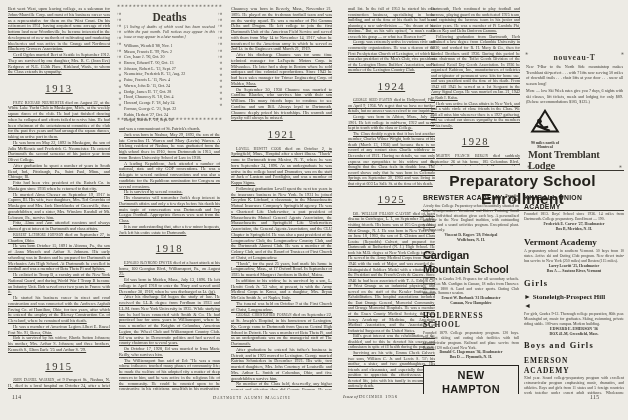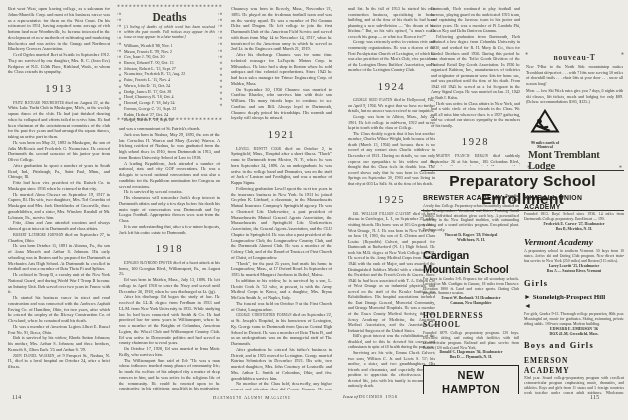--- a/index.html
+++ b/index.html
@@ -1,20 +1,20 @@
 <!DOCTYPE html>
 <html><head>
 <meta charset="utf-8">
 <style>
   html,body{margin:0;padding:0;}
   body{width:628px;height:420px;background:#d8d6d0;}
   .spread{position:relative;width:628px;height:420px;background:#edebe5;
           font-family:"Liberation Serif","DejaVu Serif",serif;color:#39362f;overflow:hidden;}
   
-  .col{position:absolute;overflow:hidden;text-align:justify;font-size:4.3px;line-height:1.34;}
+  .col{position:absolute;overflow:hidden;text-align:justify;font-size:4.3px;line-height:1.34;text-decoration:underline;}
   .blk{margin:0;}
   .blk.t-p{text-indent:5px;}
   .blk.t-pn{text-indent:0;}
   .blk.t-year{text-align:center;font-size:10.5px;letter-spacing:1.6px;margin:7px 0 3.5px;text-indent:0;}
   .lead{font-variant:small-caps;letter-spacing:.2px;}
   
   .deaths{position:absolute;left:117px;top:4px;width:105px;height:118px;overflow:hidden;}
   .star-row{font-size:3.6px;white-space:nowrap;overflow:hidden;text-align:center;line-height:1.4;color:#45423b;}
   .star-col{position:absolute;top:8px;bottom:8px;width:4px;overflow:hidden;font-size:3.6px;
             writing-mode:vertical-rl;letter-spacing:.6px;line-height:1;color:#45423b;}
@@ -47,21 +47,21 @@
               font-family:"Liberation Sans","DejaVu Sans",sans-serif;font-weight:700;font-size:15.5px;
               text-align:center;letter-spacing:.2px;padding:1px 0 2px;color:#23211c;}
   .dir-col{position:absolute;top:194px;overflow:hidden;font-size:3.85px;line-height:1.28;}
   .dir-col.dleft{left:423px;width:96px;height:200px;}
   .dir-col.dright{left:524px;width:100px;height:200px;}
   .dir-entry{margin-bottom:4.5px;}
   .dir-headrow{display:flex;align-items:flex-start;justify-content:space-between;}
   .dir-name{font-weight:700;color:#23211c;}
   .ns-sans-caps .dir-name{font-family:"Liberation Sans",sans-serif;font-size:6.8px;letter-spacing:.3px;}
   .ns-sans-big .dir-name{font-family:Liberation Sans, sans-serif;font-size:11px;letter-spacing:-.2px;}
-  .ns-serif-big .dir-name{font-size:9.2px;font-style:italic;}
+  .ns-serif-big .dir-name{font-size:9.2px;}
   .ns-serif-caps .dir-name{font-size:7.4px;letter-spacing:1px;}
   .ns-serif-arrows .dir-name{font-size:7px;}
   .ns-section{text-align:center;margin:3px 0 4px;}
   .ns-section .dir-name{font-size:8.4px;letter-spacing:1.2px;}
   .dir-founded{font-size:3.6px;font-weight:700;text-align:right;line-height:1.15;width:16px;}
   .dir-body{text-align:justify;margin-top:1px;}
   .dir-credit{font-weight:700;text-align:center;line-height:1.3;}
   
   .nh{border:1.6px solid #23211c;margin-top:1px;padding:2px 3px;overflow:hidden;
       font-family:"Liberation Sans","DejaVu Sans",sans-serif;height:84px;background:#edebe5;}
@@ -98,20 +98,21 @@
       <div class="blk t-p"><span class="lead"></span><span>He was born October 15, 1891 in Altoona, Pa., the son of Anna Moesch and Arthur S. Johnson. His early schooling was in Boston and he prepared for Dartmouth at Mechanics Arts High School. At Dartmouth he excelled in football and was a member of Beta Theta Pi and Sphinx.</span></div>
 
       <div class="blk t-p"><span class="lead"></span><span>He enlisted in Troop B, a cavalry unit of the New York National Guard, and during World War I Troop B became an Infantry Unit. Bob served over two years in France with it.</span></div>
 
       <div class="blk t-p"><span class="lead"></span><span>He started his business career in street and road construction and was connected with the Andrews Asphalt Paving Co. of Hamilton, Ohio, for two years, after which he entered the employ of the Blersey Construction Co. of Cleveland, where he remained until his death.</span></div>
 
       <div class="blk t-p"><span class="lead"></span><span>He was a member of American Legion Albert E. Bassel Post No. 91, Berea, Ohio.</span></div>
 
       <div class="blk t-p"><span class="lead"></span><span>Bob is survived by his widow, Rhoda Sutton Johnson; his mother, Mrs. Arthur S. Johnson; and three brothers, Kenneth S., Elton Earle '25 and Arthur S. '29.</span></div>
 
+      <div class="blk t-year"><span class="lead"></span><span>1915</span></div>
 
       <div class="blk t-p"><span class="lead">John Daniel Warren</span><span>, of 9 Prospect St., Nashua, N. H., died in a local hospital on October 24, after a brief illness.</span></div>
 
     </div>
 
   <div class="deaths">
     <div class="star-row">✳ ✳ ✳ ✳ ✳ ✳ ✳ ✳ ✳ ✳ ✳ ✳ ✳ ✳ ✳ ✳ ✳ ✳ ✳ ✳ ✳ ✳ ✳ ✳ ✳ ✳ ✳ ✳</div>
     <div class="star-col left">✳ ✳ ✳ ✳ ✳ ✳ ✳ ✳ ✳ ✳ ✳ ✳ ✳ ✳ ✳ ✳ ✳ ✳ ✳ ✳ ✳ ✳ ✳ ✳</div>
     <div class="star-col right">✳ ✳ ✳ ✳ ✳ ✳ ✳ ✳ ✳ ✳ ✳ ✳ ✳ ✳ ✳ ✳ ✳ ✳ ✳ ✳ ✳ ✳ ✳ ✳</div>
     <div class="deaths-inner">

